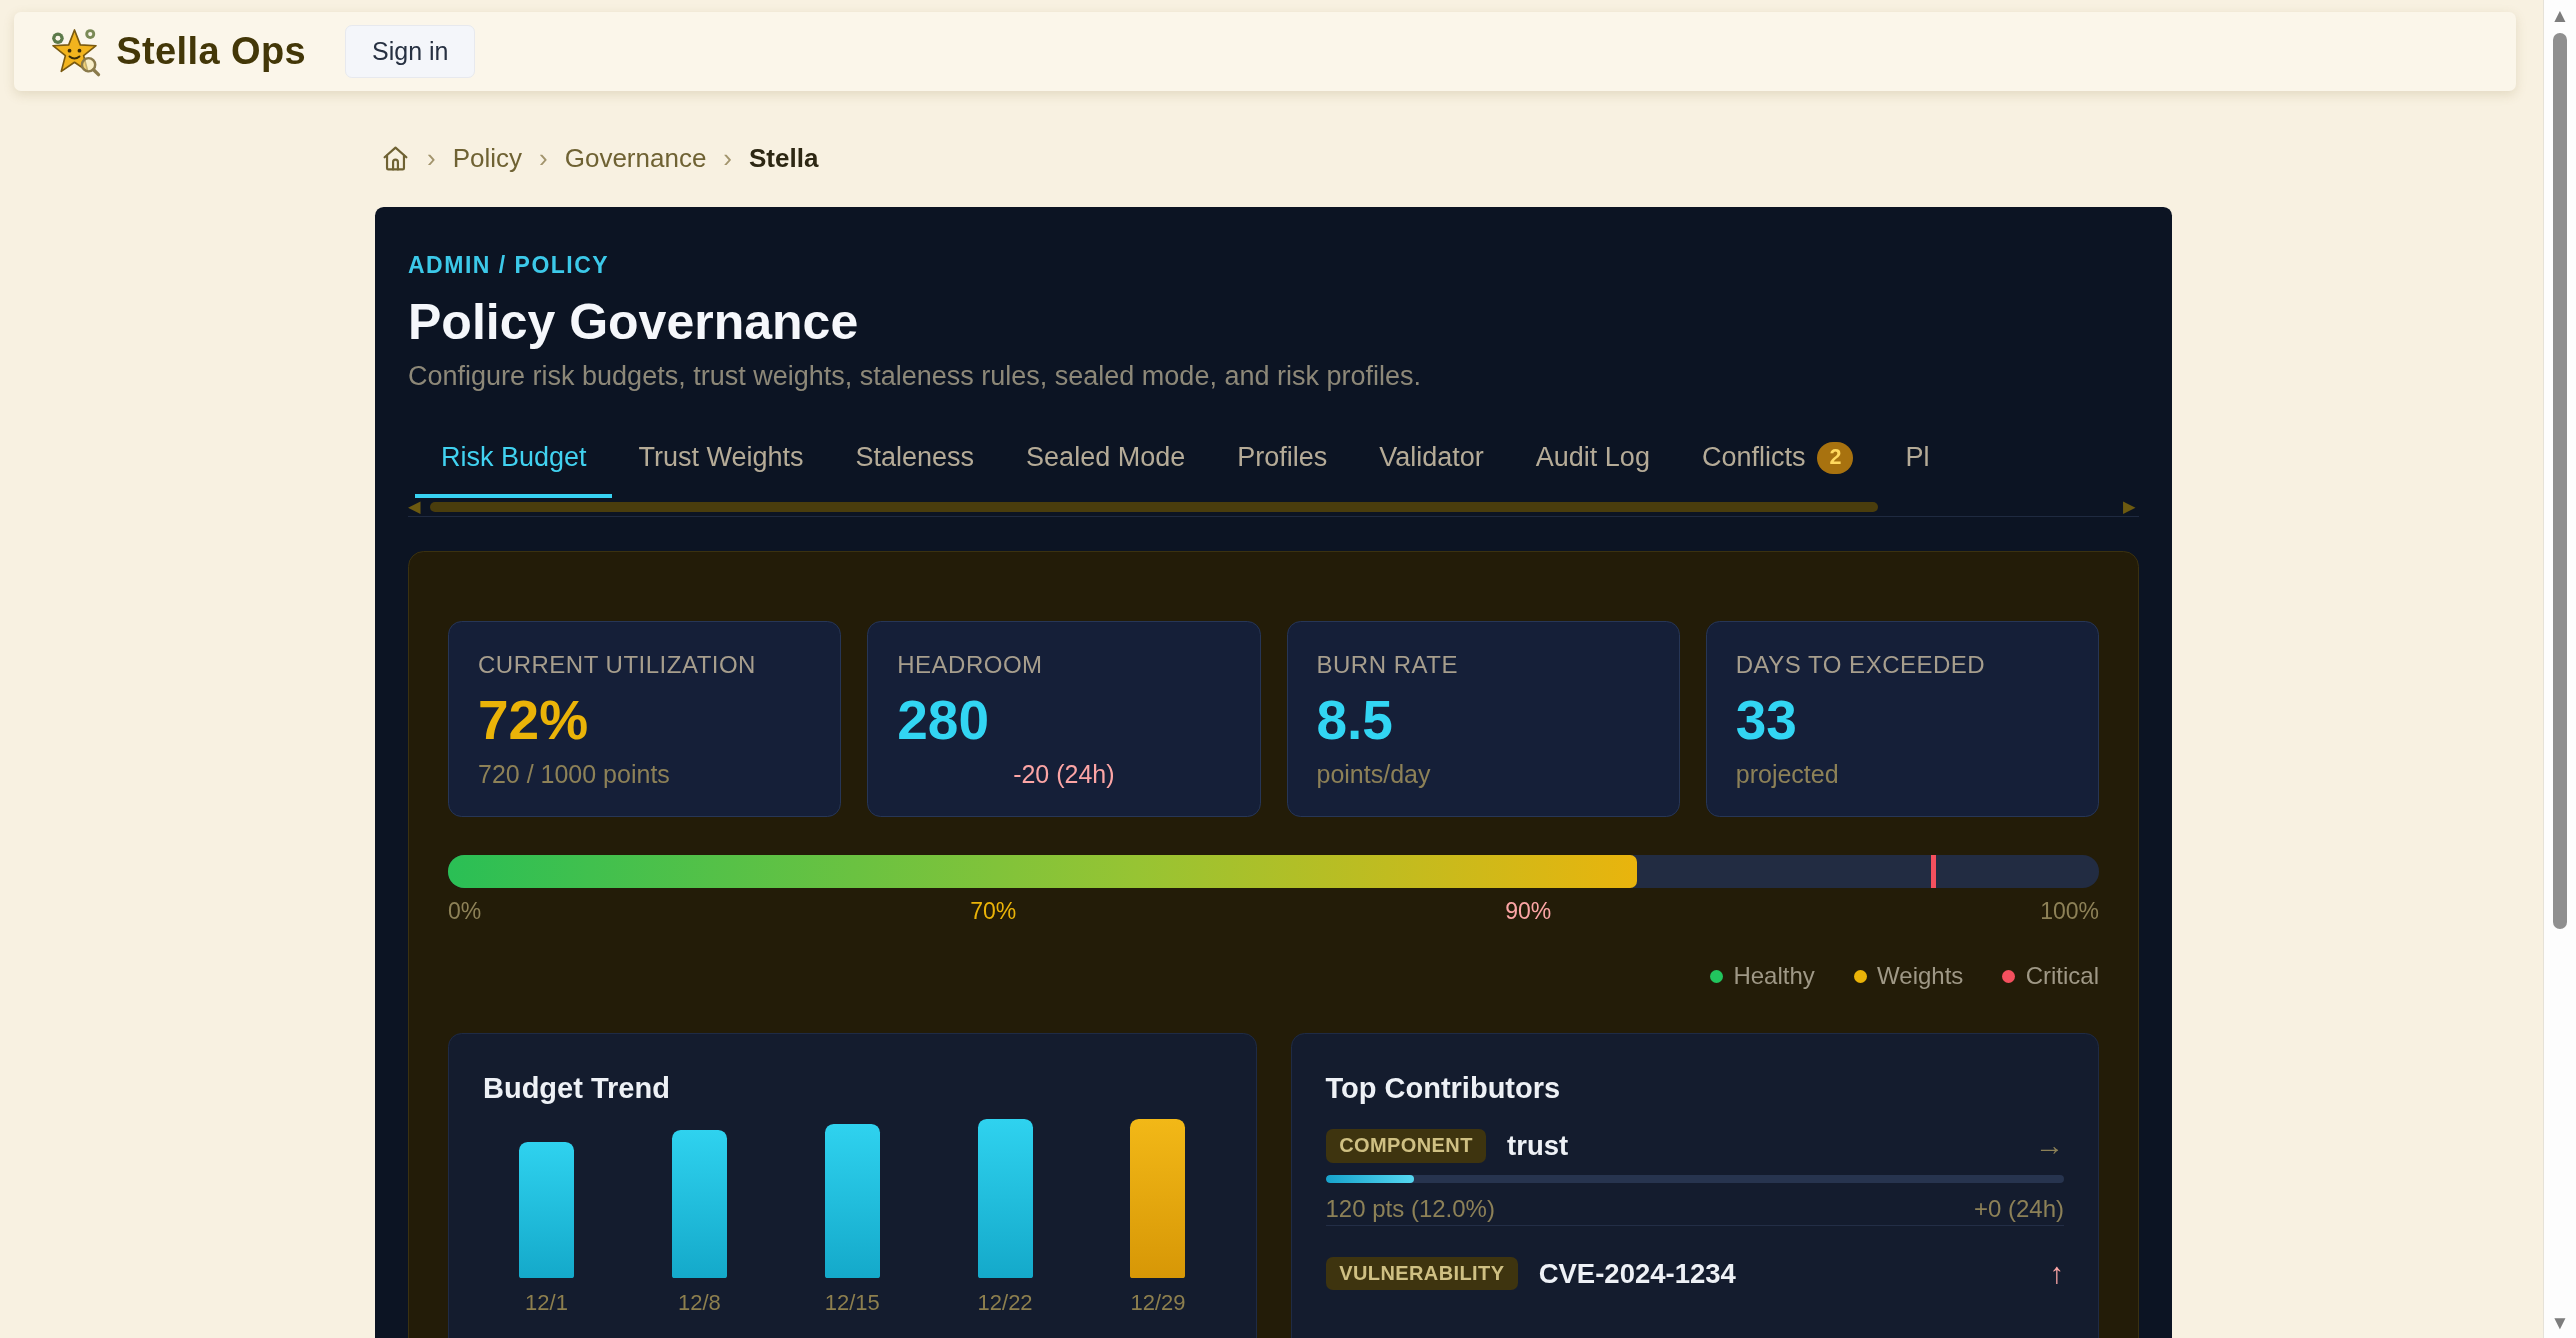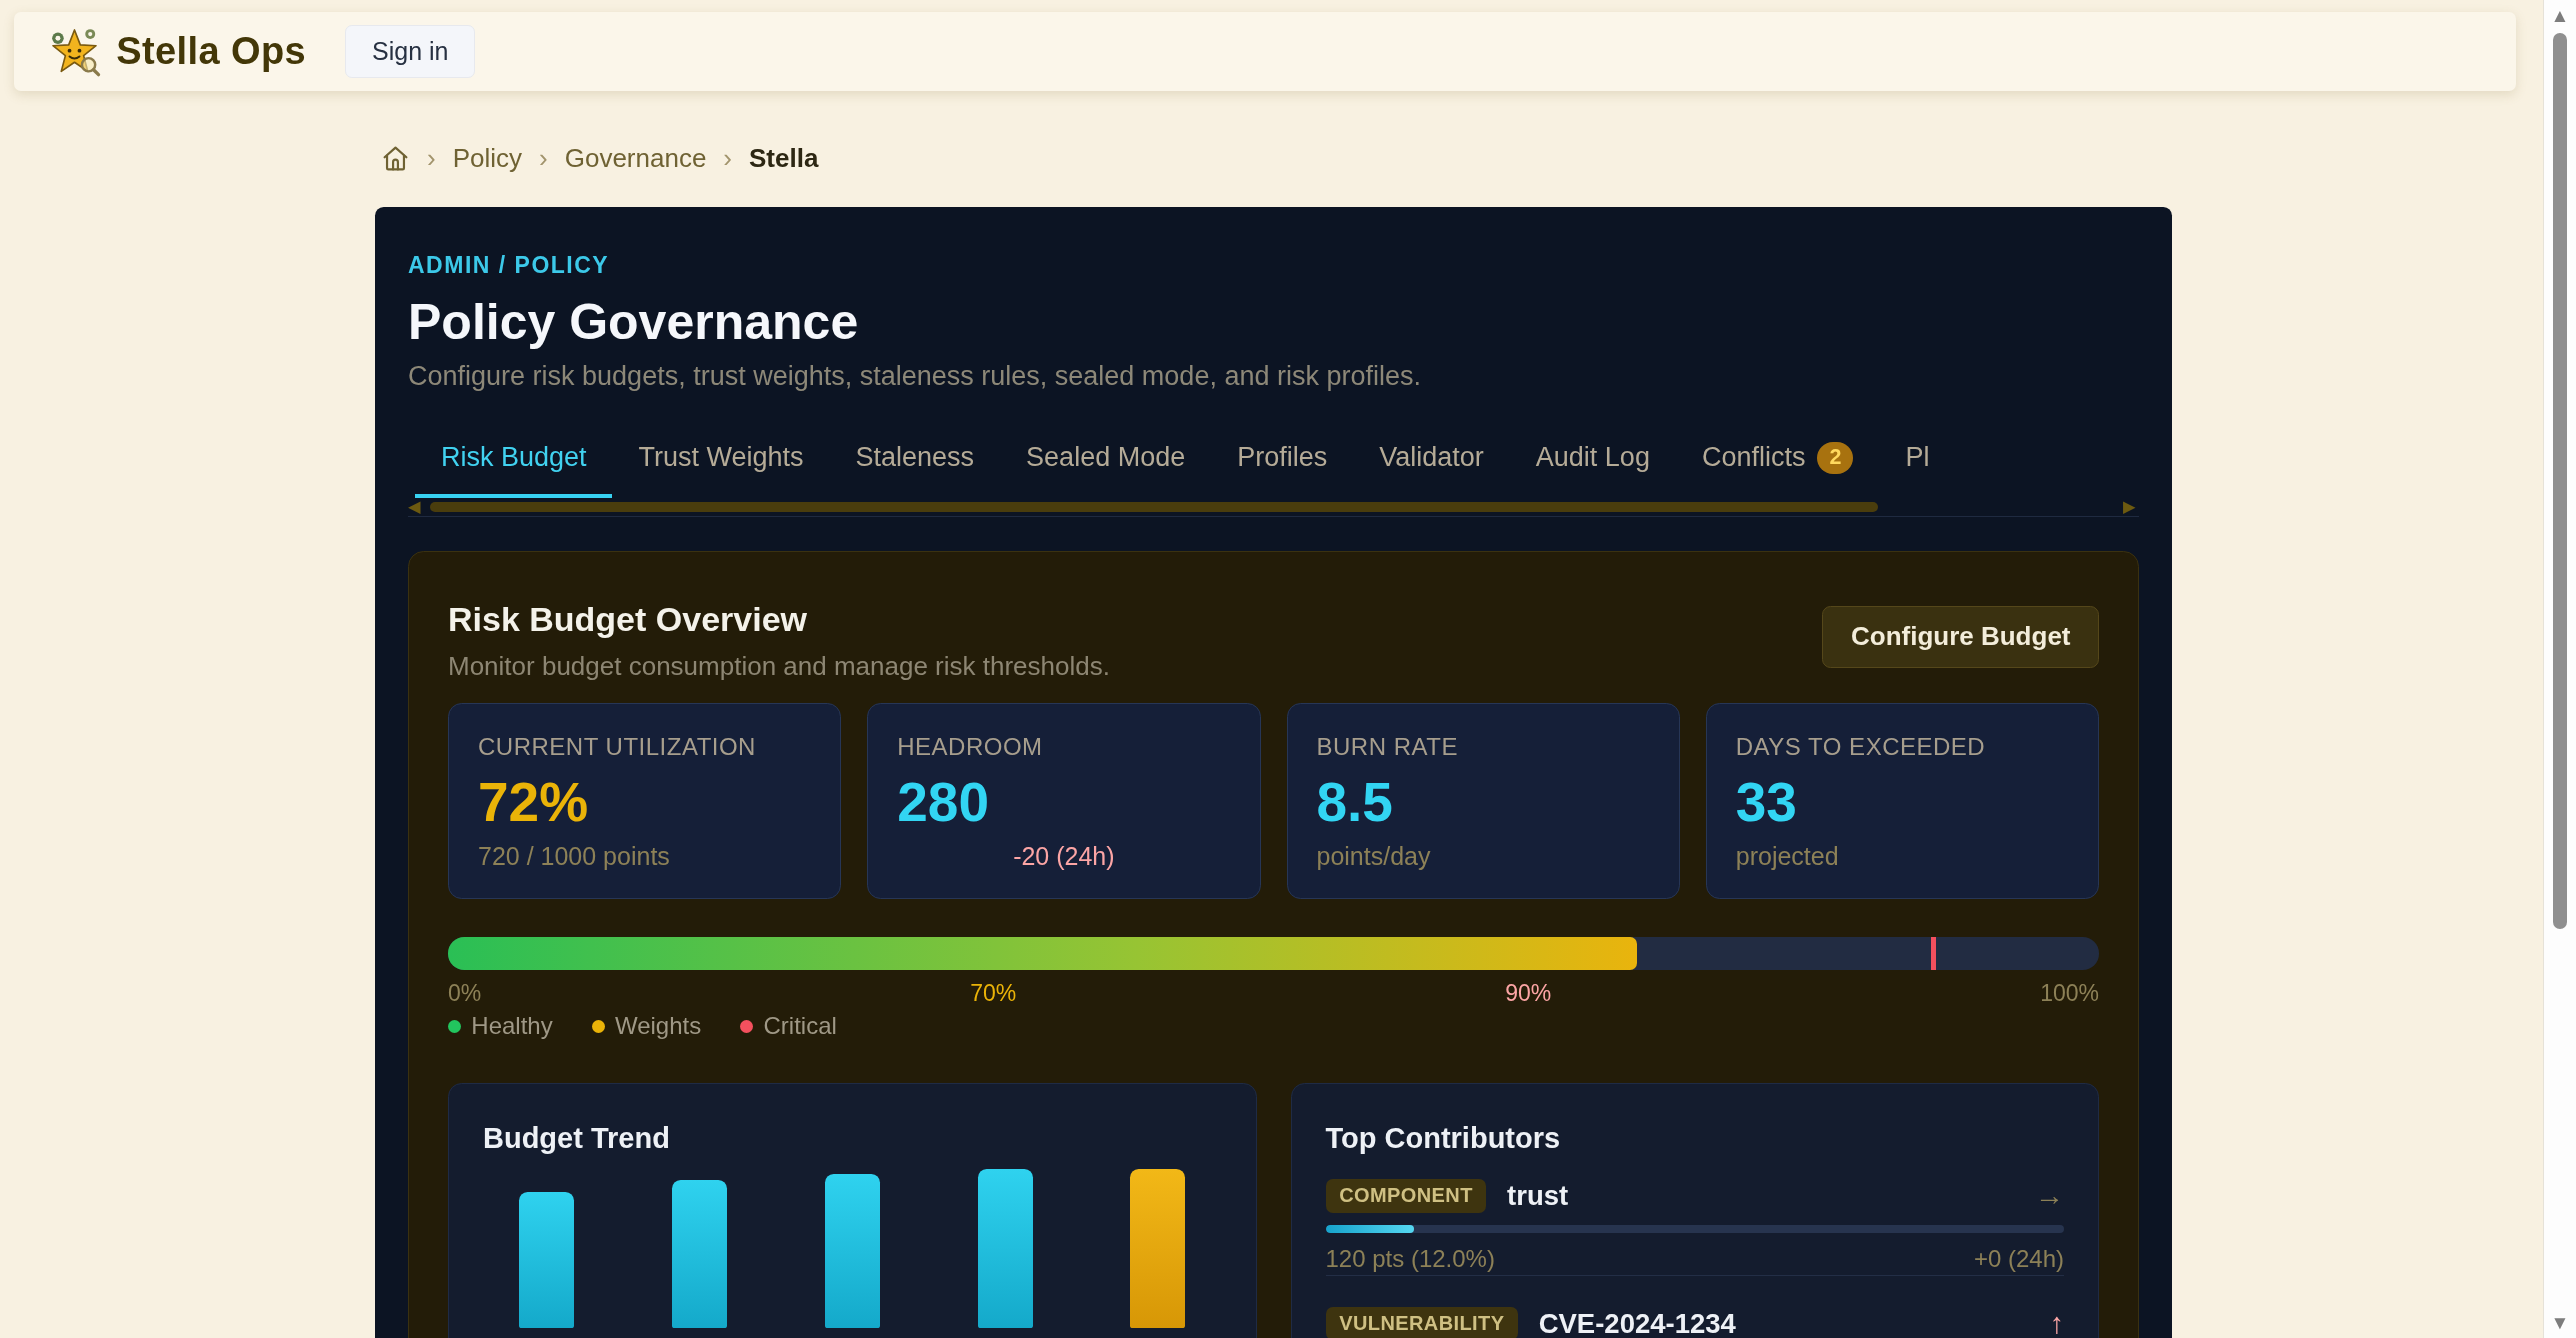--- a/index.html
+++ b/index.html
@@ -101,21 +101,21 @@
   .tone-negative { color:#fca5a5;text-align:center; }
   .tone-muted { color:#8d8157; }
   
   .gauge { margin-top:38px; position:relative; height:33px; border-radius:16.3px; background:#222c42; }
   .gauge-fill {
     position:absolute; left:0; top:0; bottom:0; border-radius:16.3px 6.9px 6.9px 16.3px;
     background:linear-gradient(90deg,#2abf55 0%,#97c433 58%,#e9b40d 100%);
   }
   .gauge-tick { position:absolute; top:0; bottom:0; width:5.2px; background:#f4505e; }
   .gauge-labels { display:flex; justify-content:space-between; margin-top:10.3px; font-size:23px; }
-  .legend { margin-top:5px; display:flex; justify-content:flex-start; gap:39px; font-size:24px; color:#9f9886; }
+  .legend { margin-top:37px; display:flex; justify-content:flex-end; gap:39px; font-size:24px; color:#9f9886; }
   .legend-item { display:flex; align-items:center; gap:10.3px; }
   .legend-dot { width:13px; height:13px; border-radius:50%; }
   
   .panels { margin-top:43px; display:grid; grid-template-columns:1fr 1fr; gap:34px; align-items:stretch; }
   .panel {
     background:#141c2e; border:0.9px solid #1f2b45; border-radius:13.7px;
     padding:38px 34px; min-height:498px;
   }
   .panel-title { font-size:29px; font-weight:700; color:#eef1f6; }
   
@@ -224,27 +224,20 @@
       </div>
   </div>
   <div class="tabscroll">
     <span class="tarrow left">◀</span>
     <div class="tabscroll-thumb"></div>
     <span class="tarrow right">▶</span>
   </div>
   <div class="tabs-divider"></div>
 
   <div class="overview-card">
-    <div class="card-head">
-      <div>
-        <div class="card-title">Risk Budget Overview</div>
-        <div class="card-sub">Monitor budget consumption and manage risk thresholds.</div>
-      </div>
-      <button class="configure-btn">Configure Budget</button>
-    </div>
 
     <div class="stats">
       <div class="stat-card">
         <div class="stat-label">CURRENT UTILIZATION</div>
         <div class="stat-value tone-warning">72%</div>
         <div class="stat-sub tone-muted">720 / 1000 points</div>
       </div>
       <div class="stat-card">
         <div class="stat-label">HEADROOM</div>
         <div class="stat-value tone-info">280</div>

